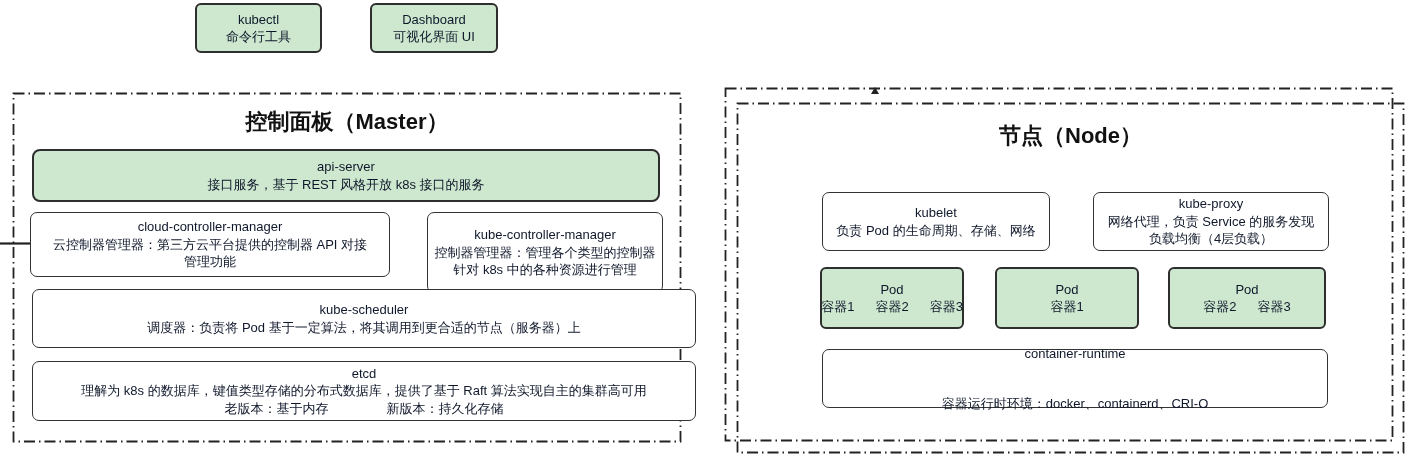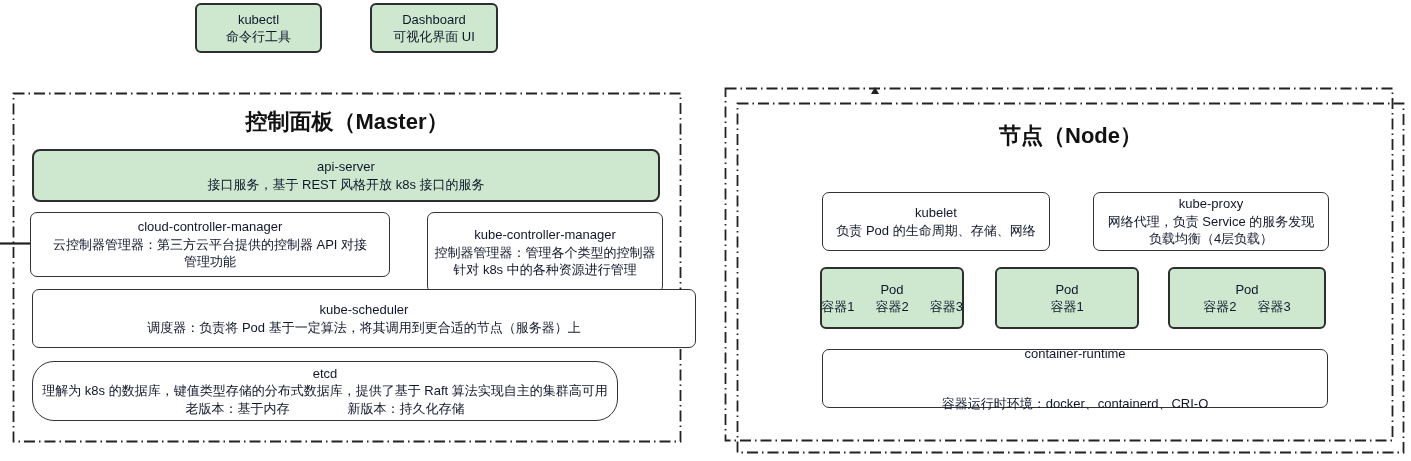--- a/index.html
+++ b/index.html
@@ -95,21 +95,21 @@
     <div class="box-title">kube-controller-manager</div>
     <div class="box-line">控制器管理器：管理各个类型的控制器</div>
     <div class="box-line">针对 k8s 中的各种资源进行管理</div>
   </div>
 
   <div class="box" style="left:32px; top:289px; width:664px; height:59px;">
     <div class="box-title">kube-scheduler</div>
     <div class="box-line">调度器：负责将 Pod 基于一定算法，将其调用到更合适的节点（服务器）上</div>
   </div>
 
-  <div class="box" style="left:32px; top:361px; width:586px; height:60px;border-radius:22px;">
+  <div class="box" style="left:32px; top:361px; width:664px; height:60px;">
     <div class="box-title">etcd</div>
     <div class="box-line">理解为 k8s 的数据库，键值类型存储的分布式数据库，提供了基于 Raft 算法实现自主的集群高可用</div>
     <div class="box-line pair-line">
       <span>老版本：基于内存</span>
       <span>新版本：持久化存储</span>
     </div>
   </div>
 
   <div class="panel-title" style="left:737px; top:121px; width:667px;">节点（Node）</div>
 

